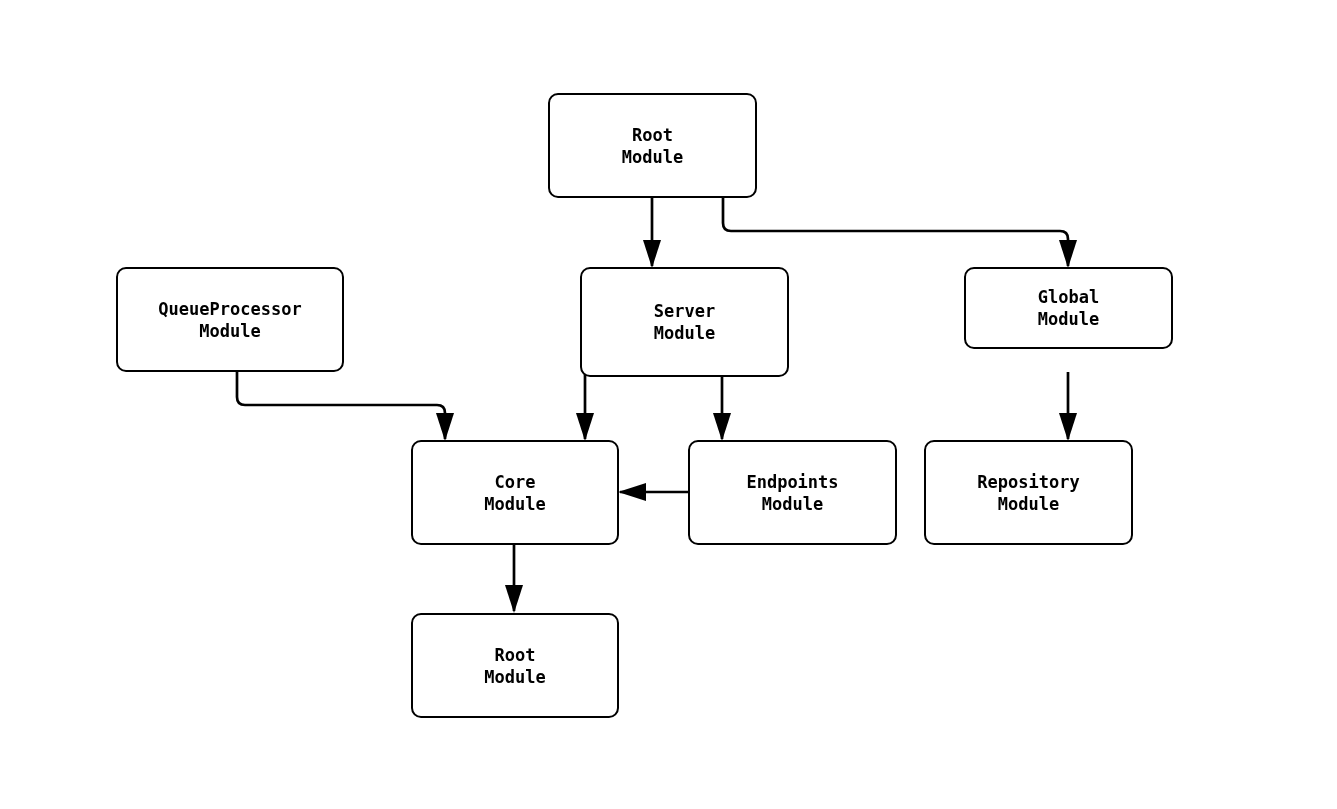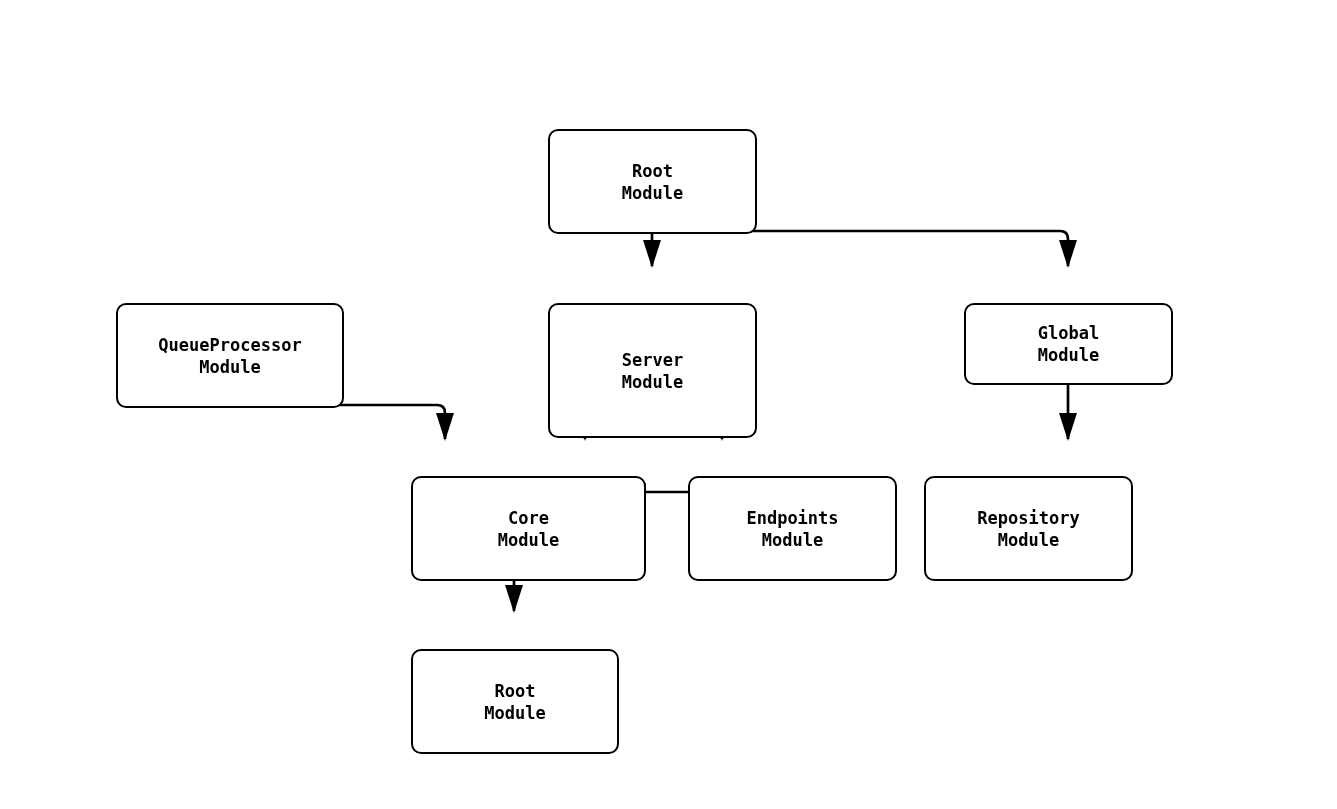--- a/index.html
+++ b/index.html
@@ -33,21 +33,20 @@
   }
   .node{
     position:absolute;
     background:var(--node-fill);
     border:2.7px solid var(--stroke);
     border-radius:10px;
     display:flex;
     align-items:center;
     justify-content:center;
     text-align:center;
-    margin-top:36px;
   }
   .node-label{
     white-space:pre-line;
     font-weight:bold;
     font-size:17px;
     line-height:22px;
     color:var(--text);
   }
 </style>
 </head>
@@ -76,31 +75,31 @@
   <div class="node" style="left:548px;top:93px;width:209px;height:105px">
     <span class="node-label">Root
 Module</span>
   </div>
 
   <div class="node" style="left:116px;top:267px;width:228px;height:105px">
     <span class="node-label">QueueProcessor
 Module</span>
   </div>
 
-  <div class="node" style="left:548px;top:267px;width:209px;height:135px">
+  <div class="node" style="left:580px;top:267px;width:209px;height:110px">
     <span class="node-label">Server
 Module</span>
   </div>
 
   <div class="node" style="left:964px;top:267px;width:209px;height:82px">
     <span class="node-label">Global
 Module</span>
   </div>
 
-  <div class="node" style="left:411px;top:440px;width:235px;height:105px">
+  <div class="node" style="left:411px;top:440px;width:208px;height:105px">
     <span class="node-label">Core
 Module</span>
   </div>
 
   <div class="node" style="left:688px;top:440px;width:209px;height:105px">
     <span class="node-label">Endpoints
 Module</span>
   </div>
 
   <div class="node" style="left:924px;top:440px;width:209px;height:105px">

